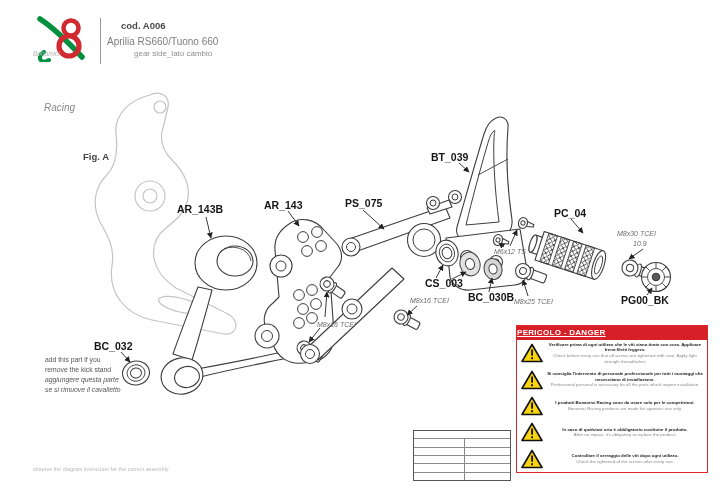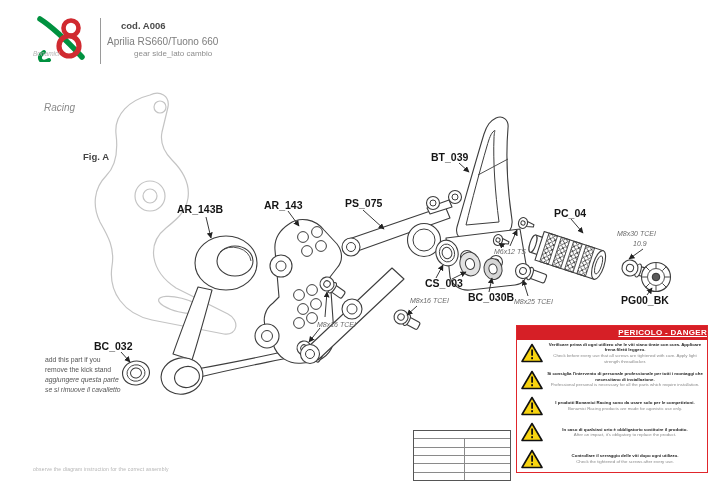--- a/index.html
+++ b/index.html
@@ -39,21 +39,21 @@
   #mini-table{left:413px;top:430px;width:96px;height:49px;border:1.2px solid #555;
      display:flex;flex-direction:column;}
   #mini-table .tr{flex:1;border-bottom:1px solid #8a8a8a;position:relative;}
   #mini-table .tr:last-child{border-bottom:none;}
   #mini-table .vd{position:absolute;left:50px;top:8px;bottom:0;width:1px;background:#8a8a8a;}
 
   
   #danger-box{left:516px;top:325px;width:192px;height:148px;border:1.6px solid #e0262c;
      background:#fff;box-sizing:border-box;display:flex;flex-direction:column;}
   #danger-title{background:#d61f26;color:#fff;font-size:8px;font-weight:bold;
-     text-align:right;text-decoration:underline;padding:2px 0 3px;letter-spacing:.3px;}
+     text-align:left;text-decoration:underline;padding:2px 0 3px;letter-spacing:.3px;}
   .warn-row{display:flex;align-items:center;gap:4px;padding:1px 4px;flex:1;}
   .warn-row svg{flex:0 0 auto;}
   .warn-text{flex:1;text-align:center;font-size:4.4px;line-height:1.3;}
   .warn-it{font-weight:bold;color:#1b1b1b;}
   .warn-en{color:#8a8a8a;}
 </style>
 </head>
 <body>
 
 <svg class="abs" style="left:30px;top:16px" width="62" height="46" viewBox="0 0 62 46">

